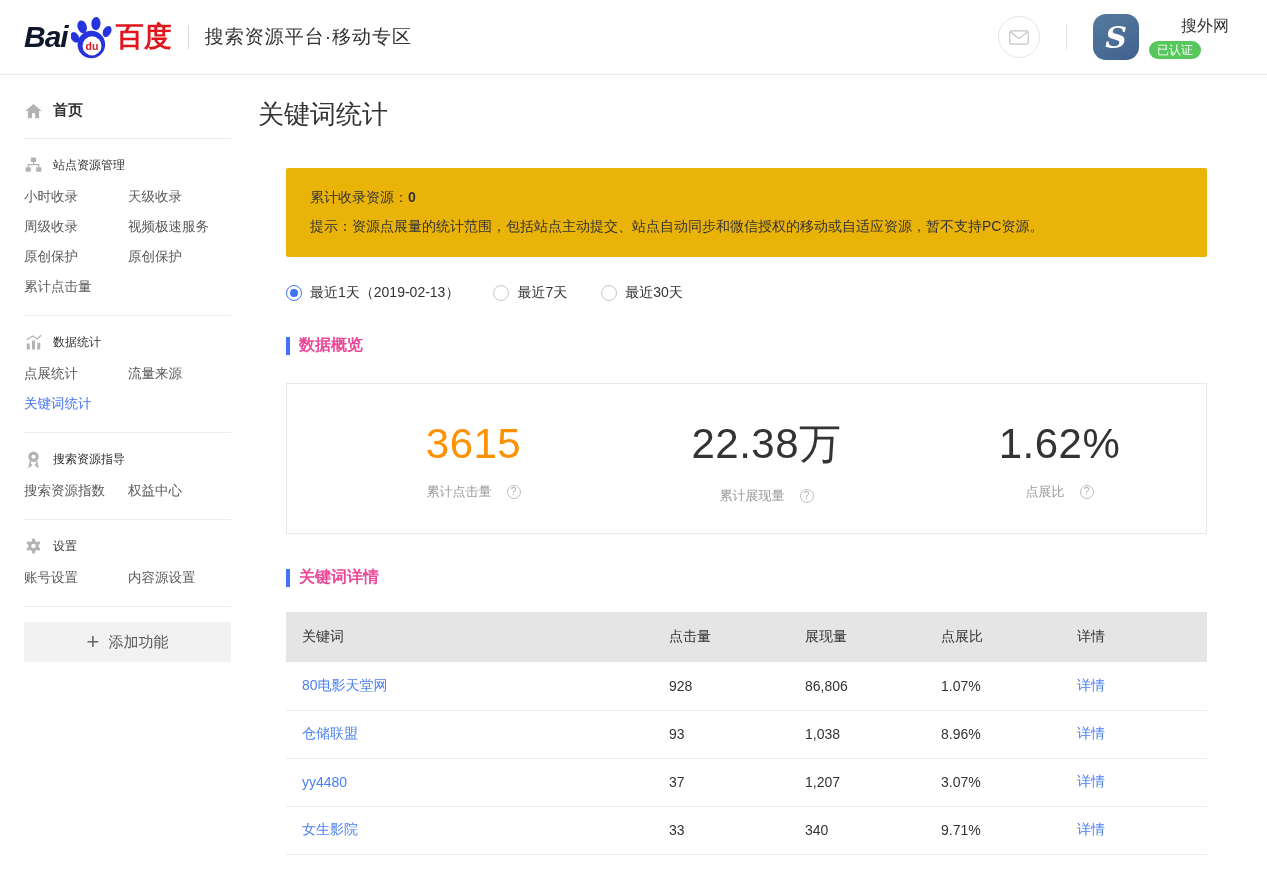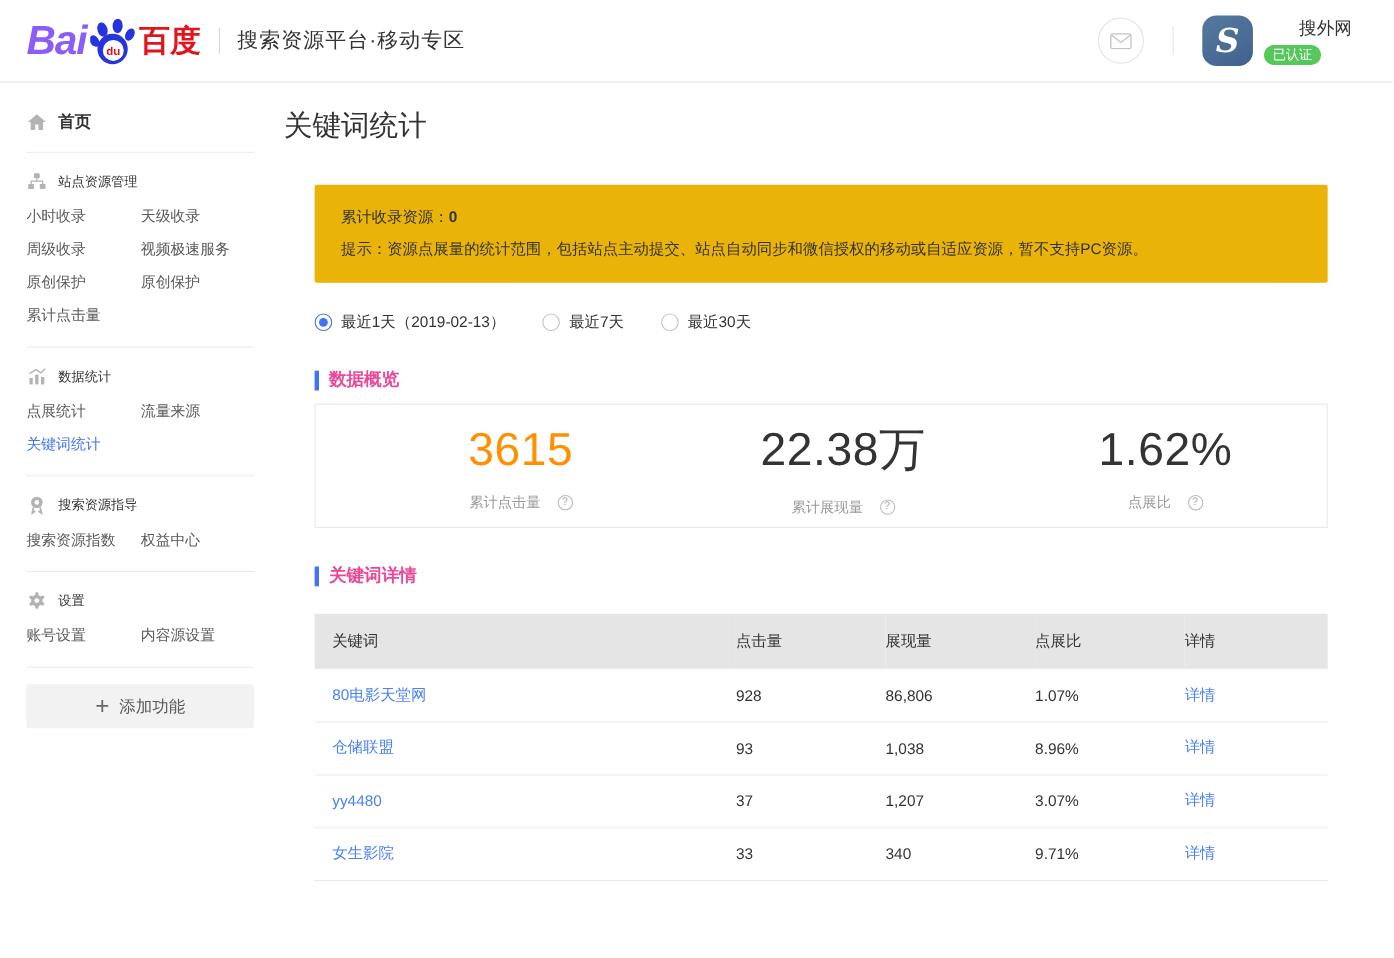--- a/index.html
+++ b/index.html
@@ -7,21 +7,21 @@
   body {
     font-family: "Liberation Sans", "DejaVu Sans", sans-serif;
     background:#fff; color:#333; overflow:hidden; position:relative;
   }
   
   .topbar {
     height:75px; display:flex; align-items:center;
     padding:0 38px 0 24px; border-bottom:1px solid #e7e7e7; background:#fff;
   }
   .logo { display:flex; align-items:flex-end; gap:2px; cursor:pointer; }
-  .logo .bai { font-size:37px; font-weight:bold; font-style:italic; color:#8b5cf6; letter-spacing:-1px; line-height:40px; }
+  .logo .bai { font-size:30px; font-weight:bold; font-style:italic; color:#0f172a; letter-spacing:-1px; line-height:40px; }
   .logo .paw { width:42px; height:42px; margin:0 1px -2px 1px; }
   .logo .cn  { font-size:28px; font-weight:bold; color:#e0161c; line-height:40px; }
   .topbar .vsep { width:1px; height:24px; background:#d8d8d8; margin:0 16px; }
   .subtitle { font-size:19px; color:#333; letter-spacing:1px; }
   .topbar-right { margin-left:auto; display:flex; align-items:center; }
   .mail-btn {
     width:42px; height:42px; border:1px solid #e5e5e5; border-radius:50%;
     display:flex; align-items:center; justify-content:center; cursor:pointer; background:#fff;
   }
   .topbar-right .vsep2 { width:1px; height:26px; background:#e5e5e5; margin:0 26px; }
@@ -73,21 +73,21 @@
   .radio-item.selected .radio-dot { border-color:#4273f6; }
   .radio-item.selected .radio-dot::after {
     content:""; position:absolute; left:3px; top:3px; width:8px; height:8px;
     border-radius:50%; background:#4273f6;
   }
   .sec-head { margin-top:33px; display:flex; align-items:center; gap:9px; }
   .sec-bar { width:4px; height:18px; background:#4273f6; }
   .sec-title { font-size:16px; font-weight:bold; color:#ec4899; }
   
   .stats-card {
-    margin-top:11px; border:1px solid #e8e8e8; height:113px; display:flex;
+    margin-top:27px; border:1px solid #e8e8e8; height:151px; display:flex;
     align-items:center; background:#fff;padding-left:40px;
   }
   .stat { flex:1; display:flex; flex-direction:column; align-items:center; gap:15px; margin-top:4px; }
   .stat-value { font-size:42px; color:#333; letter-spacing:0.5px; }
   .stat-value.orange { color:#ff9000; }
   .stat-label { font-size:13px; color:#999; display:flex; align-items:center; gap:15px; }
   .q-icon {
     width:14px; height:14px; border:1px solid #bdbdbd; border-radius:50%;
     font-size:10px; color:#aaa; display:inline-flex; align-items:center; justify-content:center;
     cursor:pointer; line-height:1;

